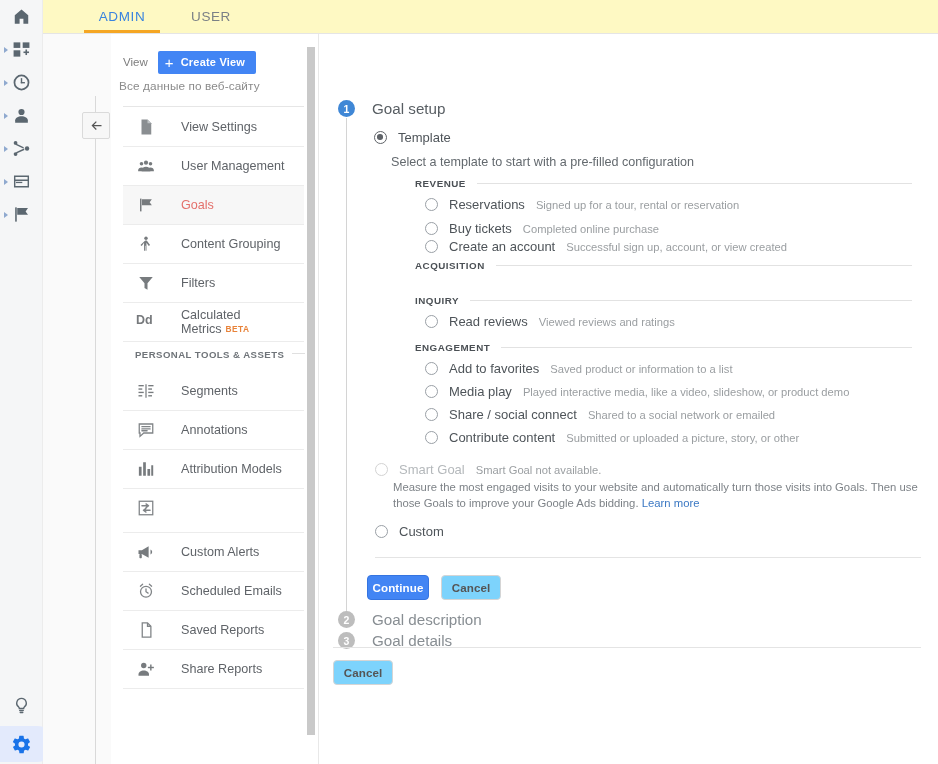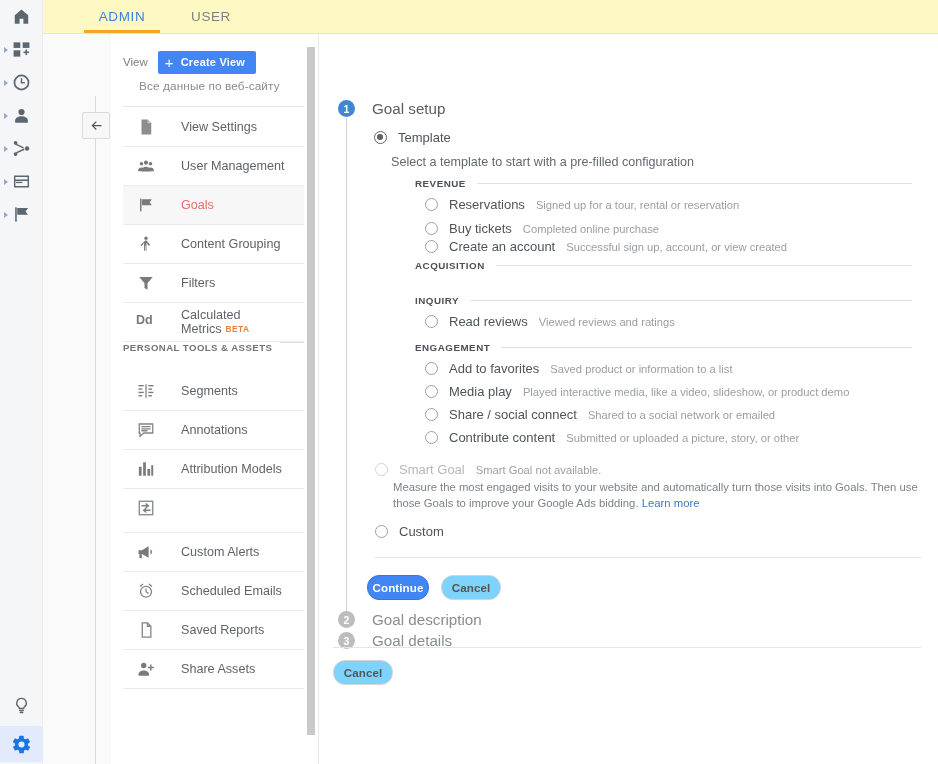--- a/index.html
+++ b/index.html
@@ -93,21 +93,21 @@
   }
   .view-label { font-size: 11.5px; color: #7d7d7d; margin-right: 10px; }
   .create-view-btn {
     height: 23px; background: #4285f4; color: #fff;
     font-size: 11px; font-weight: bold; letter-spacing: .2px;
     display:flex; align-items:center; padding: 0 11px 0 7px;
     border-radius: 2px; cursor: pointer; white-space: nowrap;
   }
   .create-view-btn .plus { font-size: 15px; font-weight: 400; margin-right: 7px; line-height:1; }
   .view-name {
-    position: absolute; left: 28px; top: 45px;
+    position: absolute; left: 8px; top: 45px;
     font-size: 11.8px; color: #8b8b8b; letter-spacing: .1px;
   }
   .view-underline {
     position:absolute; left: 12px; top: 72px; width: 181px; height:1px; background:#e6e6e6;
   }
 
   #navlist { position: absolute; left: 0; top: 74px; width: 200px; }
   .nav-item {
     position: relative; height: 39px; display:flex; align-items:center;
     padding-left: 22px; cursor: pointer;
@@ -121,22 +121,22 @@
   }
   .nav-item.tall .nav-ico { top: 19px; }
   .nav-text { margin-left: 36px; font-size: 12.6px; color: #5f6368; line-height: 1.15; }
   .nav-item.selected .nav-text { color: #e4706b; }
   .beta {
     font-size: 8.4px; color: #e8833a; font-weight: bold;
     letter-spacing: .4px; margin-left: 4px; vertical-align: 1px;
   }
   .beta.blk { display:block; margin-left: 0; margin-top: 2px; }
   .nav-section {
-    position: relative; height: 30px; display:flex; align-items: flex-start;
-    margin-left: 12px; width: 181px; padding-bottom: 5px;
+    position: relative; height: 30px; display:flex; align-items: center;
+    margin-left: 24px; width: 181px; padding-bottom: 5px;
   }
   .nav-section-label {
     font-size: 9.6px; font-weight: bold; color: #6f7479; letter-spacing: .45px;
   }
   .nav-section .rule {
     flex: 1; height: 1px; background: #e0e0e0; margin-left: 8px; margin-bottom: 3px;
   }
 
   
   #midscroll-track {
@@ -227,21 +227,21 @@
 
   #opt-custom { left: 56px; top: 490px; }
 
   #form-divider {
     position: absolute; left: 56px; top: 523px; width: 546px; height: 1px; background: #e4e4e4;
   }
 
   .btn {
     height: 25px; font-size: 11.6px; font-weight: bold;
     display: inline-flex; align-items:center; justify-content:center;
-    border-radius: 12px; cursor: pointer; letter-spacing: .1px;
+    border-radius: 4px; cursor: pointer; letter-spacing: .1px;
   }
   .btn-primary { background: #4285f4; color: #fff; border: 1px solid #3574e0; }
   .btn-default { background: #7dd3fc; color: #555; border: 1px solid #d5d5d5; }
   #btn-continue { position:absolute; left: 48px; top: 541px; width: 62px; }
   #btn-cancel-1  { position:absolute; left: 122px; top: 541px; width: 60px; }
 
   #bottom-divider {
     position:absolute; left: 14px; top: 613px; width: 588px; height: 1px; background: #e4e4e4;
   }
   #btn-cancel-2 { position:absolute; left: 14px; top: 626px; width: 60px; }
@@ -486,21 +486,21 @@
         <span class="nav-text">Saved Reports</span>
       </div>
 
       <div class="nav-item">
         <svg class="nav-ico" viewBox="0 0 24 24">
           <circle cx="9" cy="7.4" r="3.6"></circle>
             <path d="M2 19.2c0-3 3.1-5.2 7-5.2s7 2.2 7 5.2V21H2z"></path>
           <rect x="17.5" y="6" width="1.9" height="8"></rect>
             <rect x="14.5" y="9.05" width="8" height="1.9"></rect>
         </svg>
-        <span class="nav-text">Share Assets</span>
+        <span class="nav-text">Share Reports</span>
       </div>
 
     </div>
   </div>
 
   <div id="midscroll-track"></div>
   <div id="midscroll-thumb"></div>
   <div id="mid-right-edge"></div>
 
   <div id="main">

